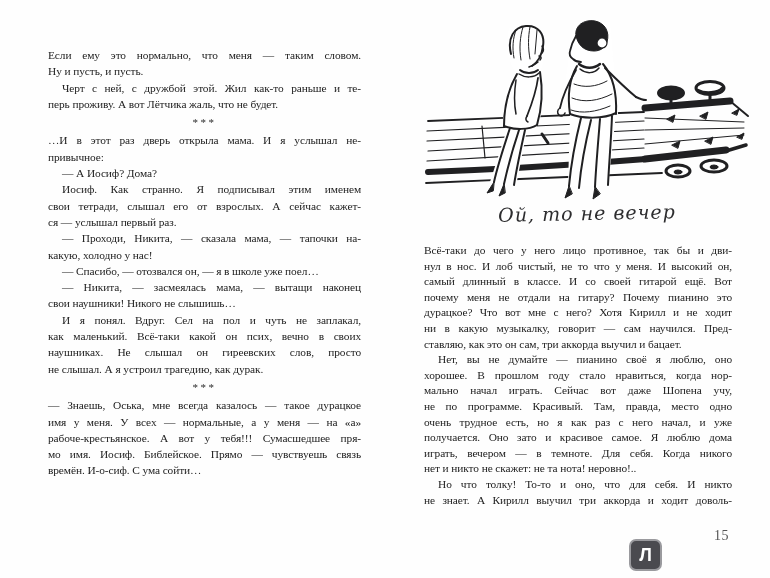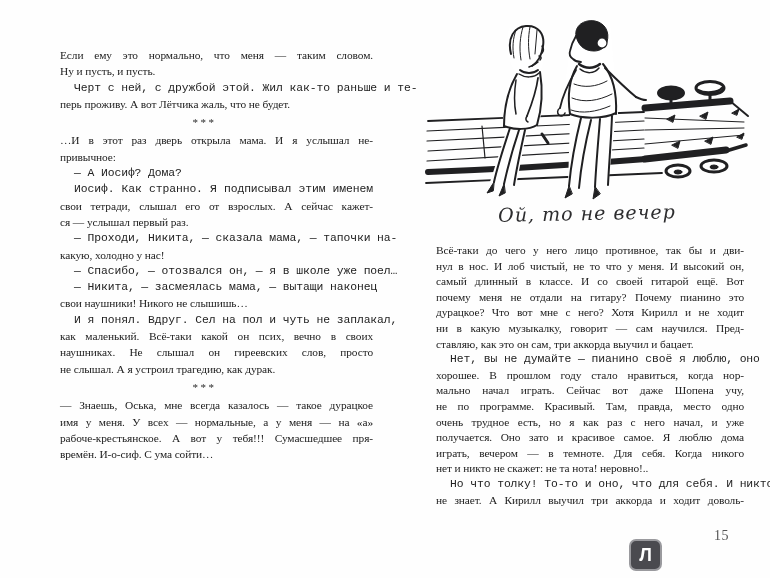--- a/index.html
+++ b/index.html
@@ -19,24 +19,23 @@
   }
   #left-col{left:48px;top:47px;width:313px;}
   #right-col{left:424px;top:243px;width:308px;}
   #left-col .line{line-height:16.3px;height:16.3px;}
   #right-col .line{line-height:15.6px;height:15.6px;}
   .line{
     display:block;width:100%;
     text-align:justify;
     overflow:visible;
     white-space:nowrap;
-    margin-left:12px;
   }
   .jline{text-align-last:justify;-moz-text-align-last:justify;}
-  .indent{text-indent:14px;font-family:Liberation Mono, monospace;}
+  .indent{text-indent:14px;}
   .separator{
     text-align:center;
     font-size:11px;
     letter-spacing:2.5px;
     color:#2a2a2a;
     height:16.3px;line-height:16.3px;
     margin:2px 0;
   }
   #illustration{
     position:absolute;left:424px;top:18px;width:326px;height:182px;
@@ -117,20 +116,21 @@
         <div class="line jline indent">И я понял. Вдруг. Сел на пол и чуть не заплакал,</div>
         <div class="line jline">как маленький. Всё-таки какой он псих, вечно в своих</div>
         <div class="line jline">наушниках. Не слышал он гиреевских слов, просто</div>
         <div class="line">не слышал. А я устроил трагедию, как дурак.</div>
       </div>
       <div class="separator">***</div>
       <div class="para">
         <div class="line jline">— Знаешь, Оська, мне всегда казалось — такое дурацкое</div>
         <div class="line jline">имя у меня. У всех — нормальные, а у меня — на «а»</div>
         <div class="line jline">рабоче-крестьянское. А вот у тебя!!! Сумасшедшее пря-</div>
+        <div class="line jline">мо имя. Иосиф. Библейское. Прямо — чувствуешь связь</div>
         <div class="line">времён. И-о-сиф. С ума сойти…</div>
       </div>
     </div>
 
   <svg id="illustration" viewBox="0 0 326 182" xmlns="http://www.w3.org/2000/svg">
     <g stroke="#202022" fill="none" stroke-linecap="round" stroke-linejoin="round">
 
       <path d="M4,103 L220,94" stroke-width="1.8"></path>
       <path d="M3,113 L220,103" stroke-width="1.2"></path>
       <path d="M3,123 L220,112" stroke-width="1.2"></path>

